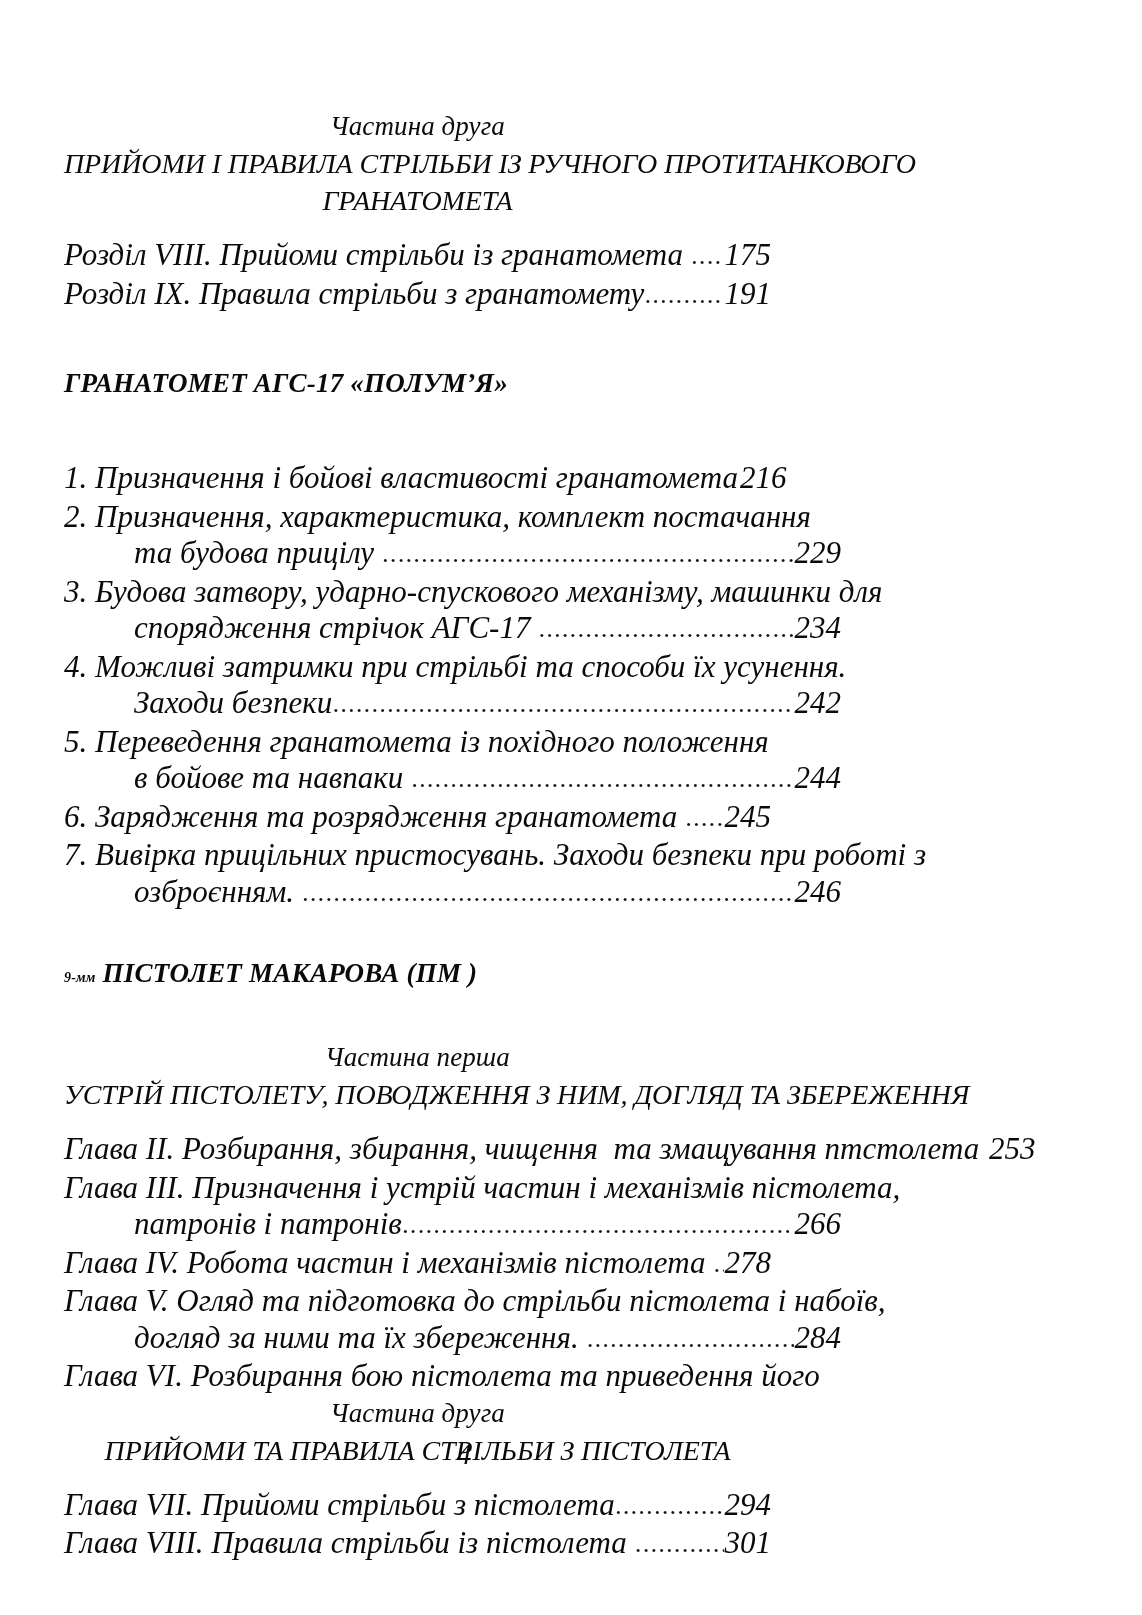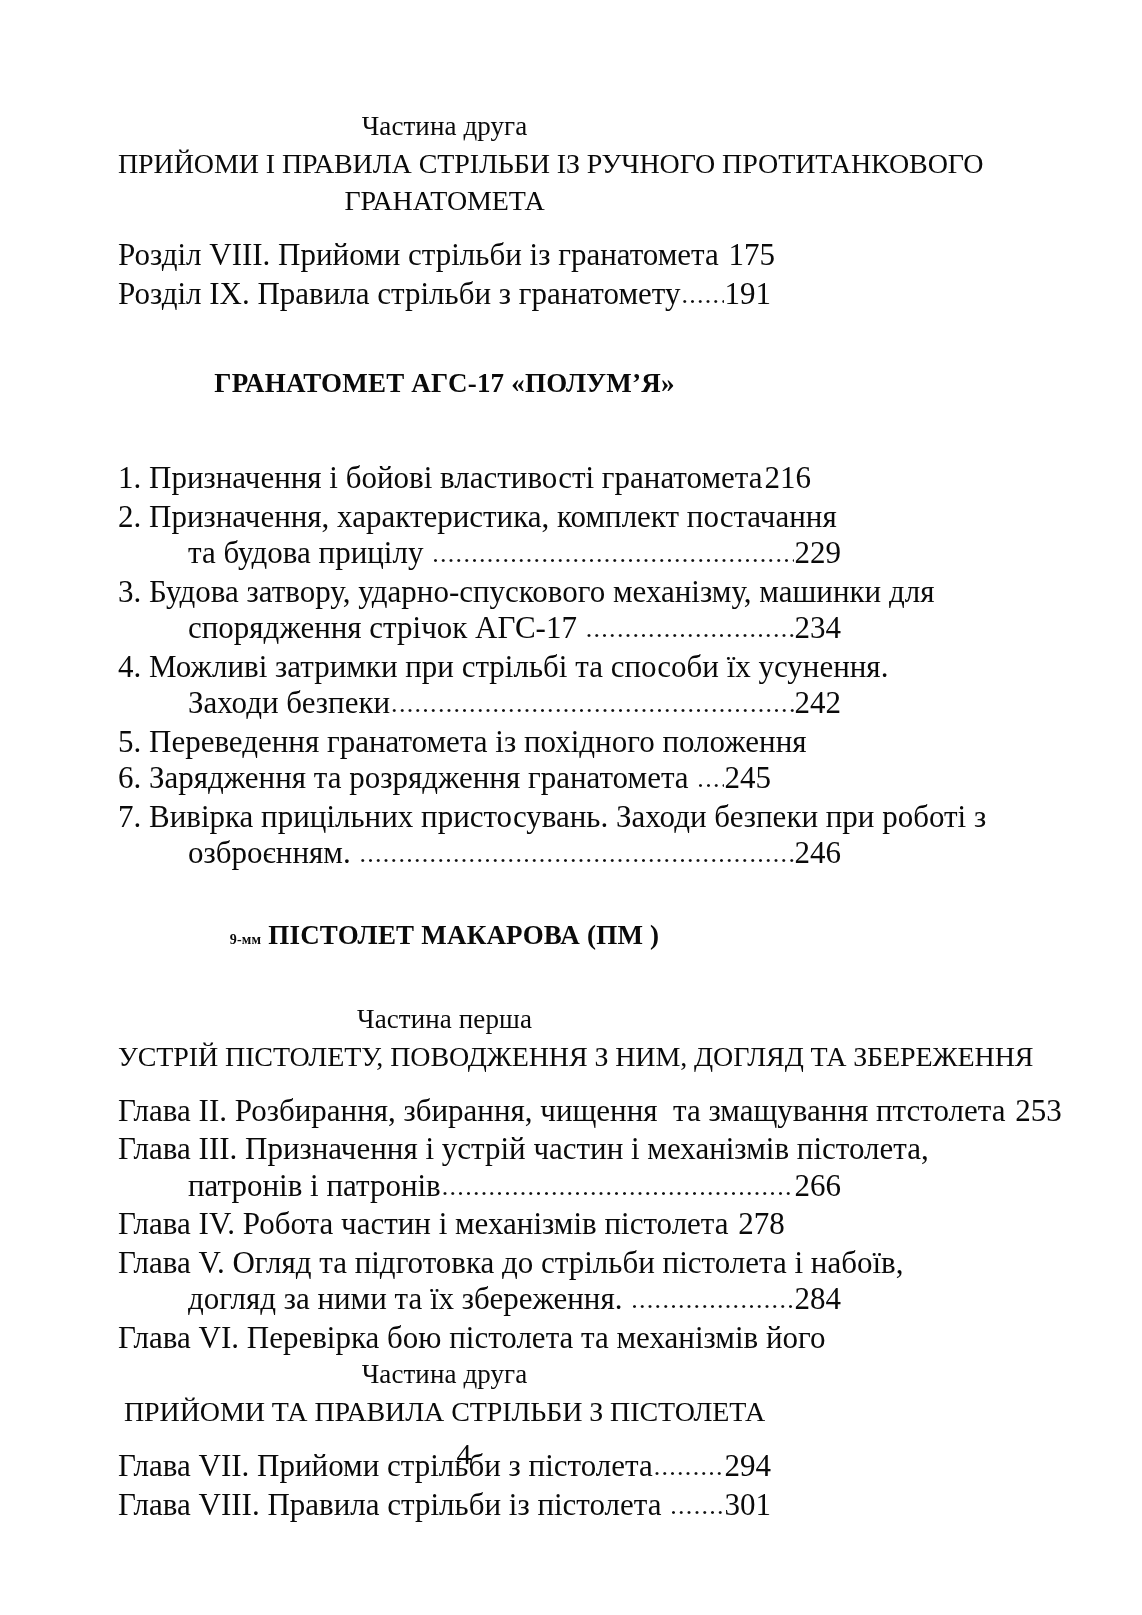--- a/index.html
+++ b/index.html
@@ -17,41 +17,42 @@
     -webkit-font-smoothing: antialiased;
   }
 
   .page {
     position: absolute;
     left: 0;
     top: 0;
     width: 928px;
     height: 1615px;
     box-sizing: border-box;
-    padding: 108px 157px 0 118px;
+    padding: 108px 157px 0 64px;
+    font-style: italic;
   }
 
   
   .center-block {
     text-align: center;
   }
   .part-label {
     font-size: 27px;
     line-height: 37px;
     letter-spacing: 0.1px;
   }
   .part-title {
     font-size: 28px;
     line-height: 37px;
     letter-spacing: -0.1px;
     white-space: nowrap;
   }
 
   .weapon-heading {
-    text-align: center;
+    text-align: left;
     font-weight: bold;
     font-size: 27px;
     line-height: 34px;
     letter-spacing: 0.2px;
   }
   .weapon-heading .small-caps {
     font-size: 14px;
   }
 
   
@@ -189,20 +190,25 @@
       <span class="pg">242</span>
     </div>
   </div>
 
   <div class="toc-entry">
     <div class="toc-line nolead">
       <span class="txt">5. Переведення гранатомета із похідного положення</span>
 
       <span class="pg"></span>
     </div>
+    <div class="toc-line cont">
+      <span class="txt">в бойове та навпаки </span>
+      <span class="leader"></span>
+      <span class="pg">244</span>
+    </div>
   </div>
 
   <div class="toc-entry">
     <div class="toc-line">
       <span class="txt">6. Зарядження та розрядження гранатомета </span>
       <span class="leader"></span>
       <span class="pg">245</span>
     </div>
   </div>
 
@@ -272,21 +278,21 @@
     </div>
     <div class="toc-line cont">
       <span class="txt">догляд за ними та їх збереження. </span>
       <span class="leader"></span>
       <span class="pg">284</span>
     </div>
   </div>
 
   <div class="toc-entry">
     <div class="toc-line nolead">
-      <span class="txt">Глава VІ. Перевірка бою пістолета та механізмів його</span>
+      <span class="txt">Глава VІ. Розбирання бою пістолета та приведення його</span>
 
       <span class="pg"></span>
     </div>
   </div>
 
   <div class="center-block">
     <div class="part-label">Частина друга</div>
     <div class="part-title">ПРИЙОМИ ТА ПРАВИЛА СТРІЛЬБИ З ПІСТОЛЕТА</div>
   </div>
 

